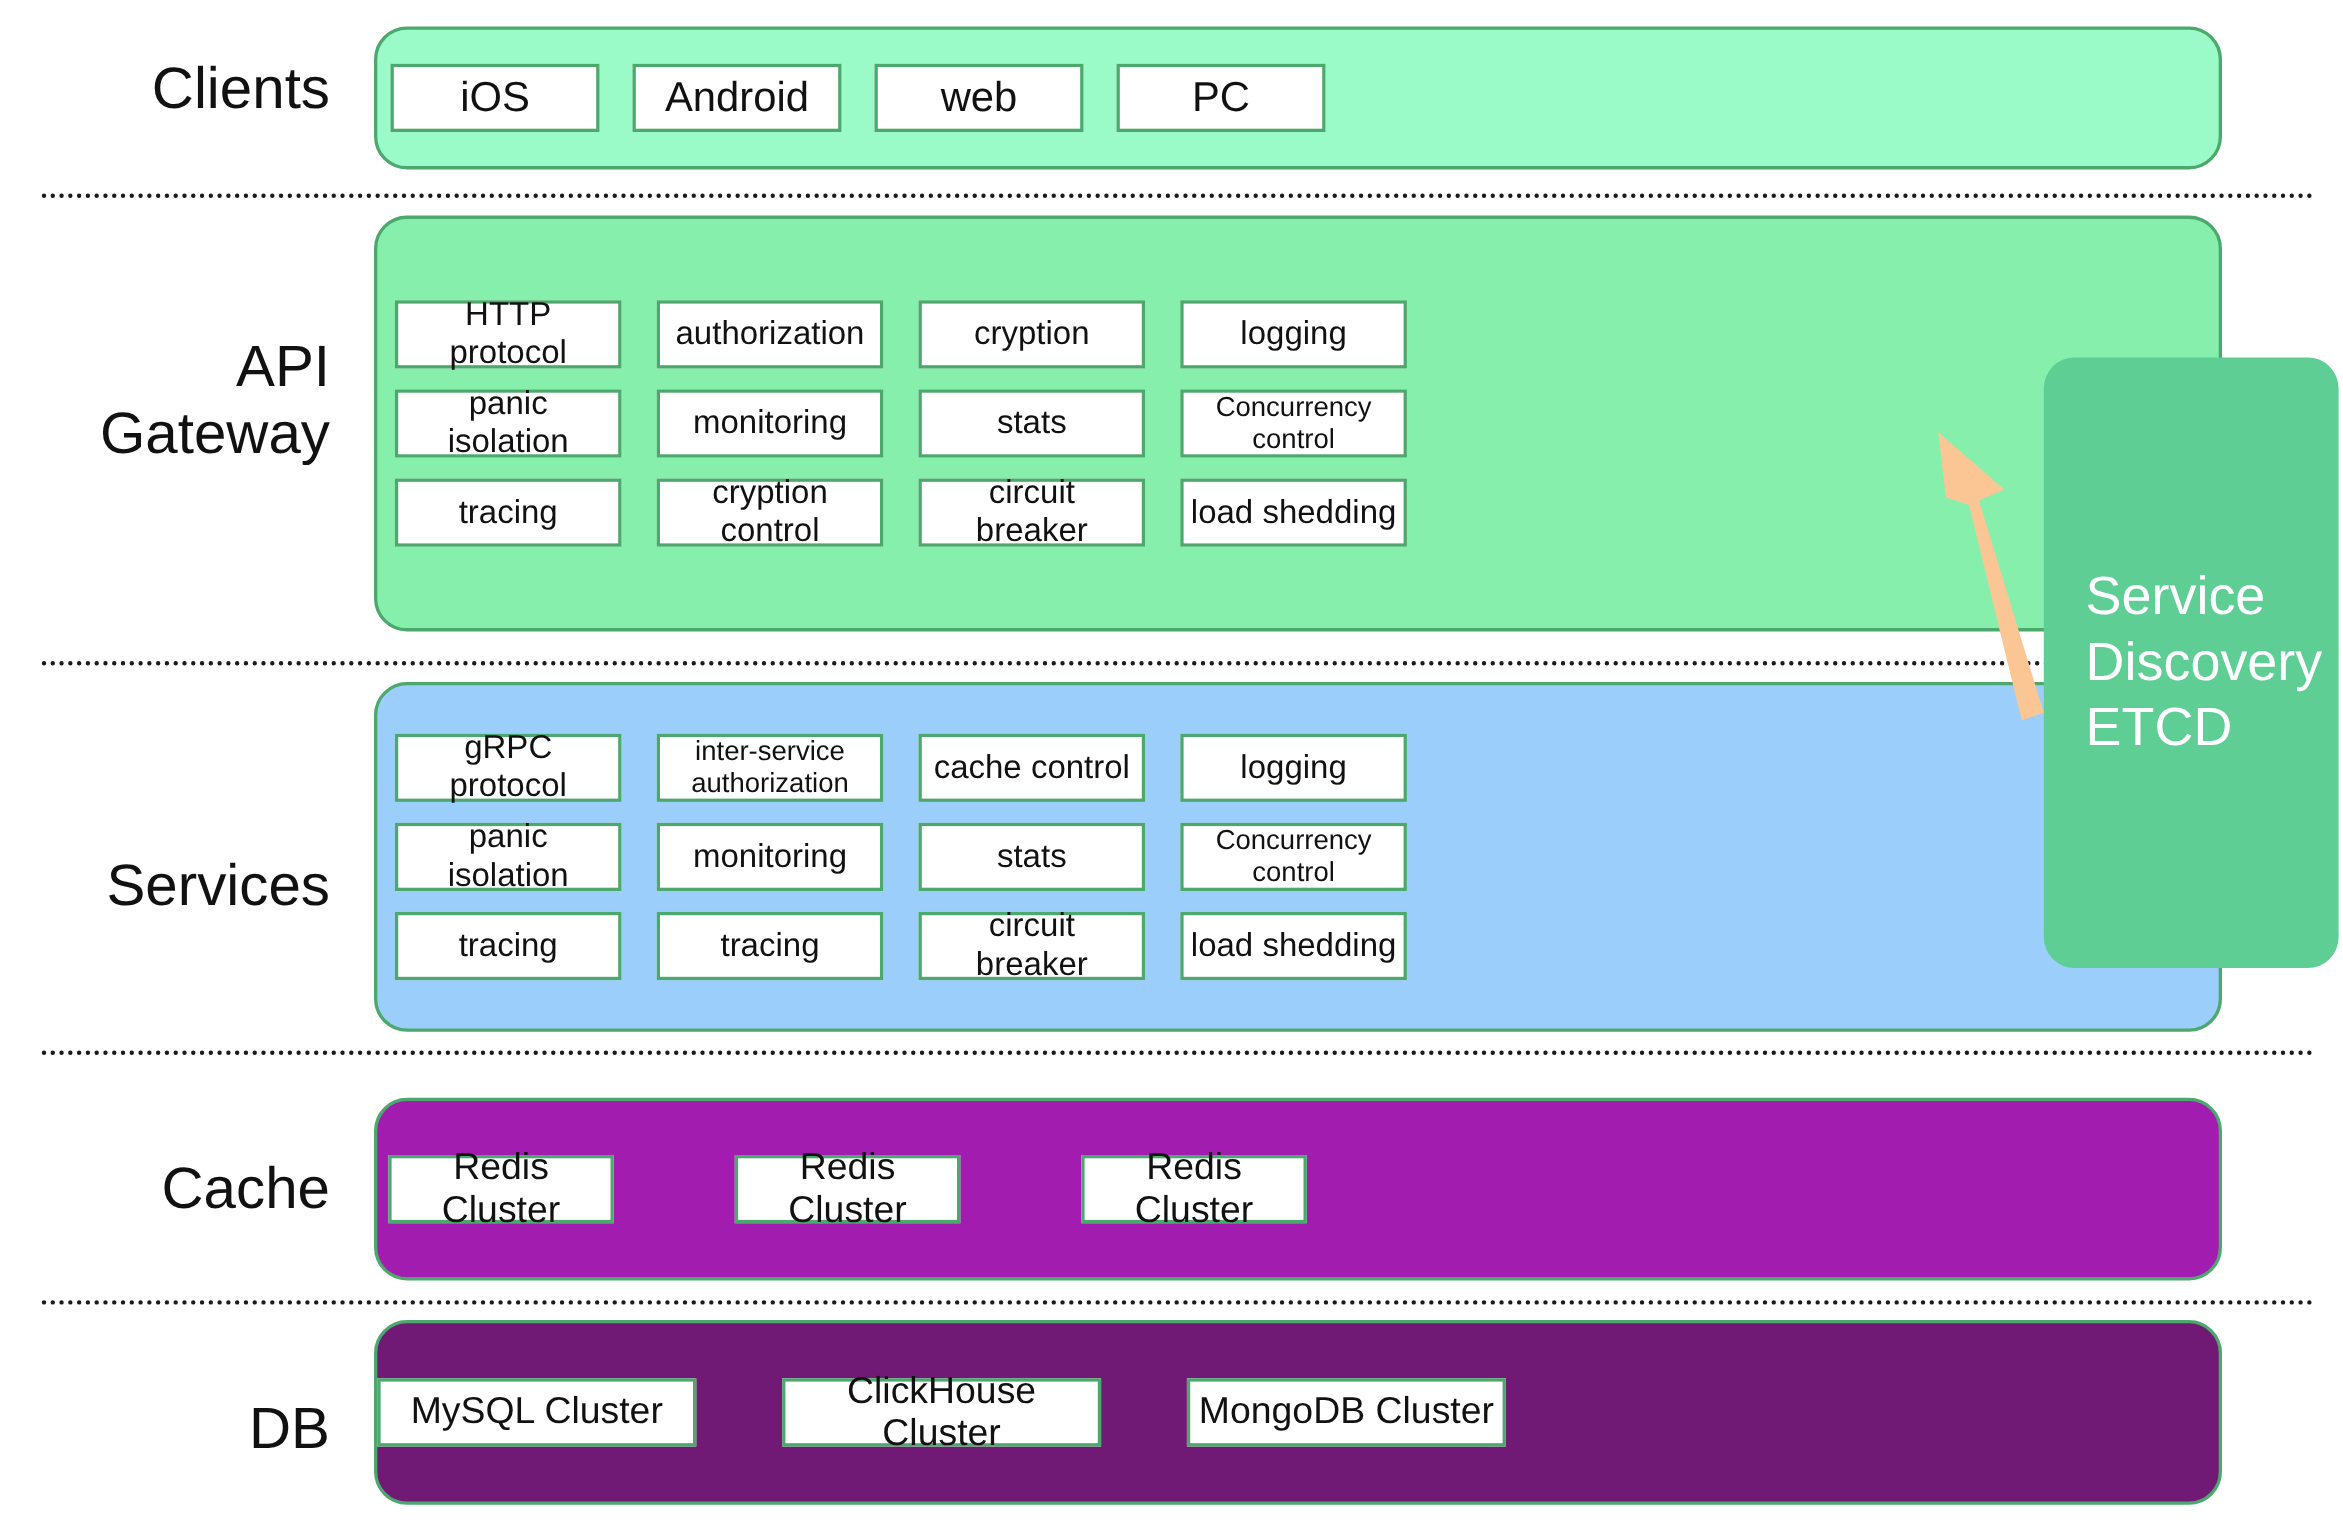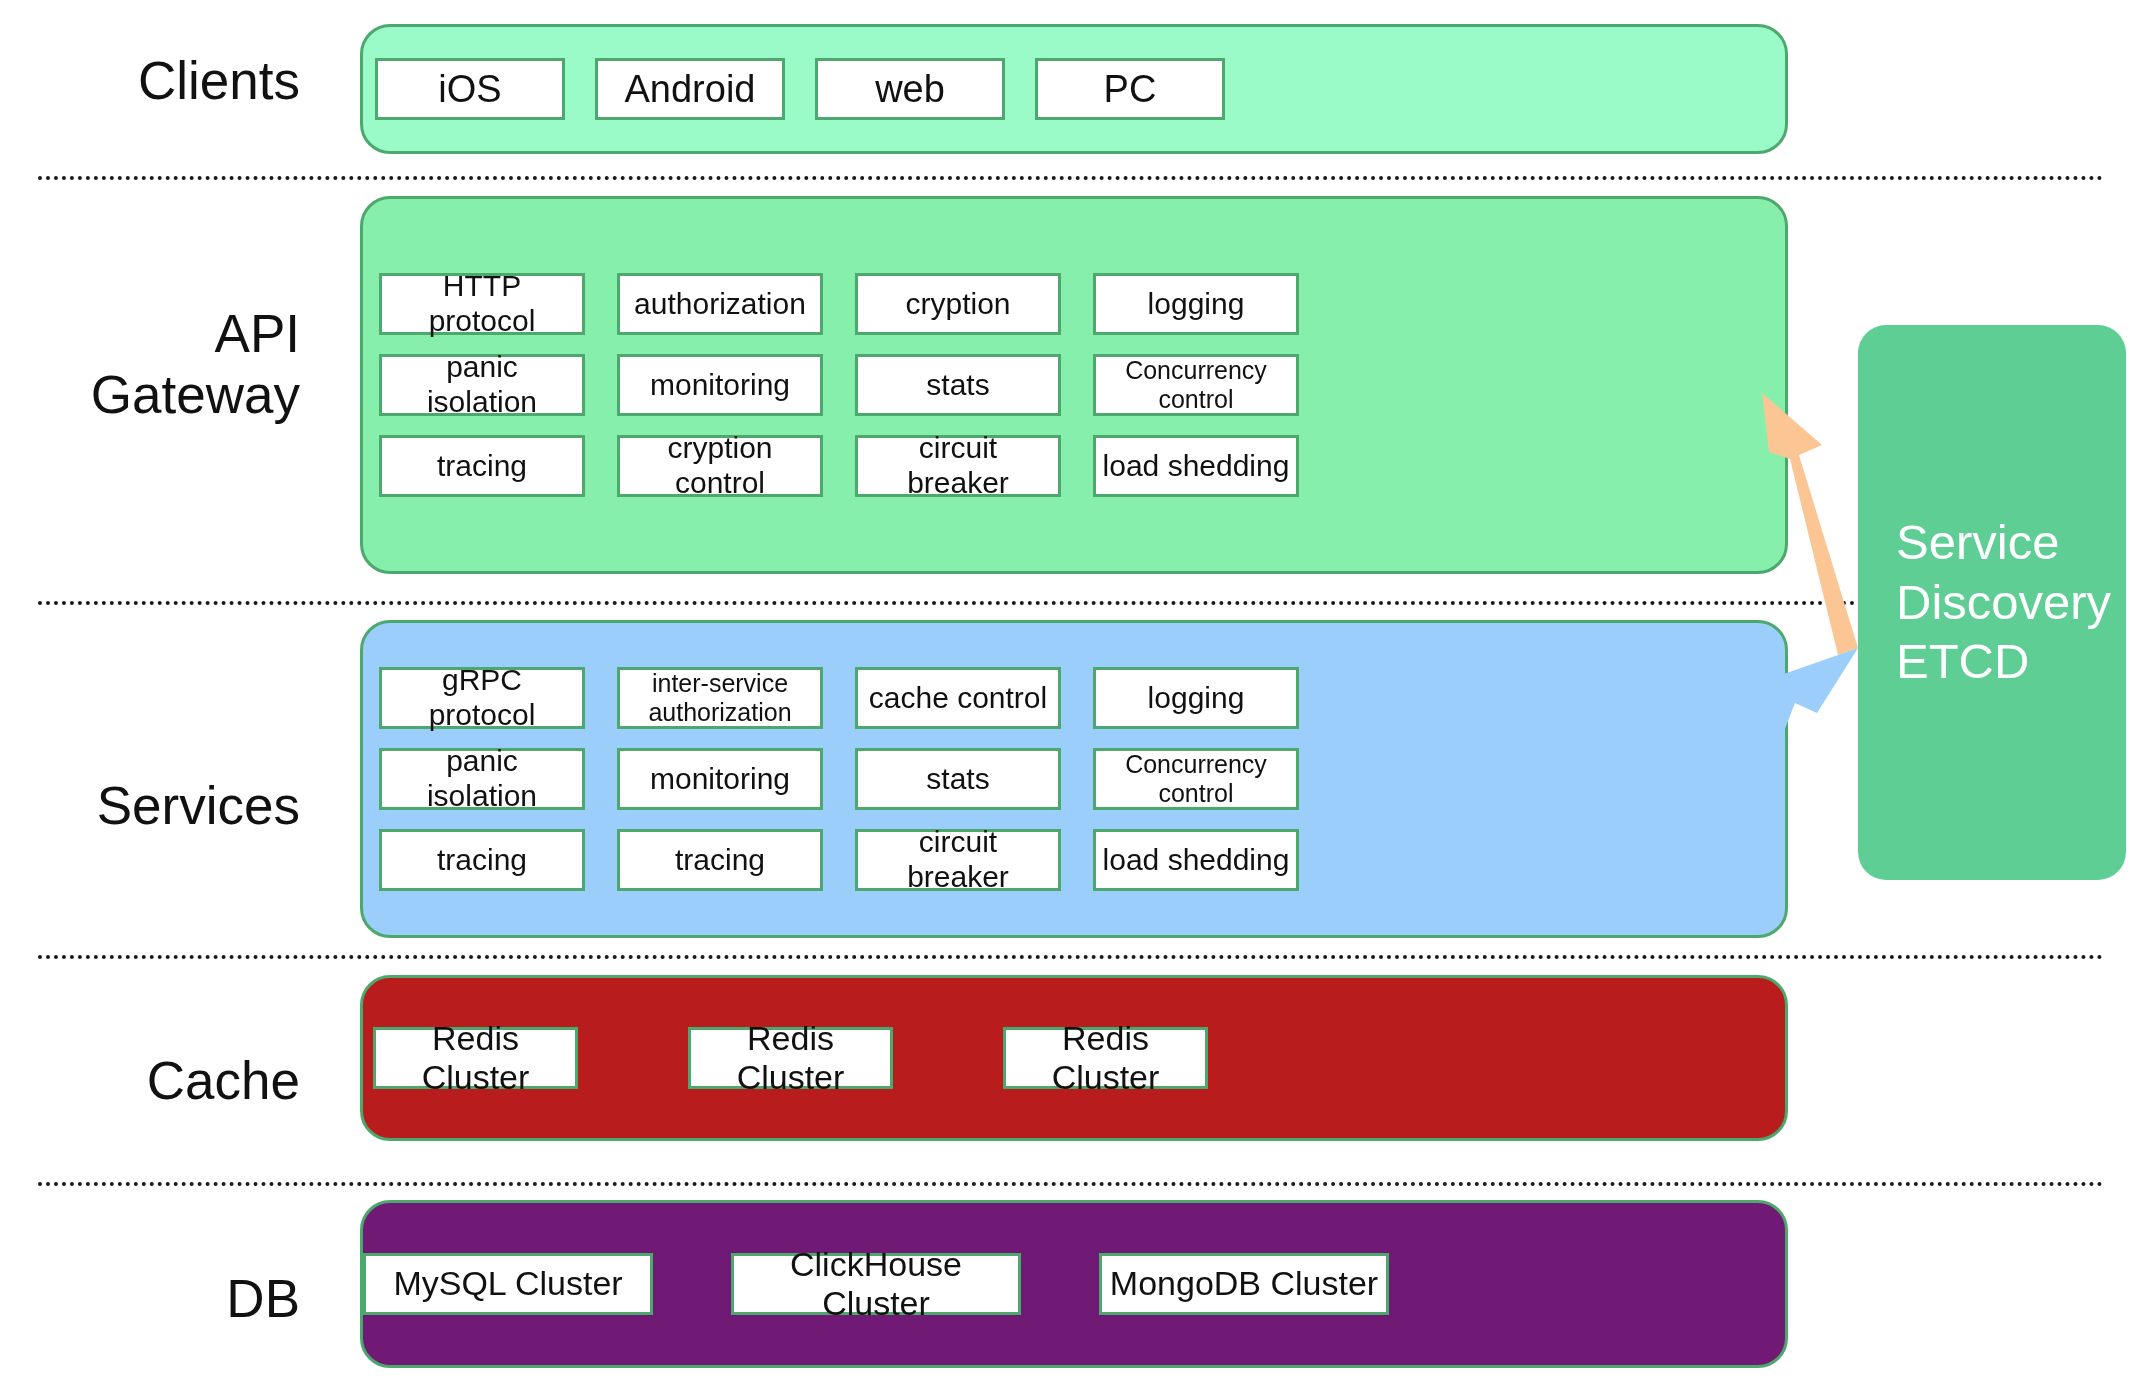--- a/index.html
+++ b/index.html
@@ -38,33 +38,33 @@
     position: absolute;
     left: 38px;
     right: 26px;
     height: 0;
     border-top: 4px dotted #1a1a1a;
   }
 
   
   .band {
     position: absolute;
-    left: 360px;
-    width: 1428px;
+    left: 340px;
+    width: 1680px;
     box-sizing: border-box;
     border: 3px solid #4ca86c;
     border-radius: 30px;
     display: flex;
     flex-direction: column;
     justify-content: center;
   }
   .band.clients   { background: #9bfbc8; }
   .band.gateway   { background: #86efac; justify-content: center; }
   .band.services  { background: #9bceFB; }
-  .band.cache     { background: #b91c1c; }
+  .band.cache     { background: #a21caf; margin-top: 23px; }
   .band.db        { background: #701a75; }
 
   
   .cell-row {
     display: flex;
     align-items: center;
   }
 
   .cell {
     background: #ffffff;

